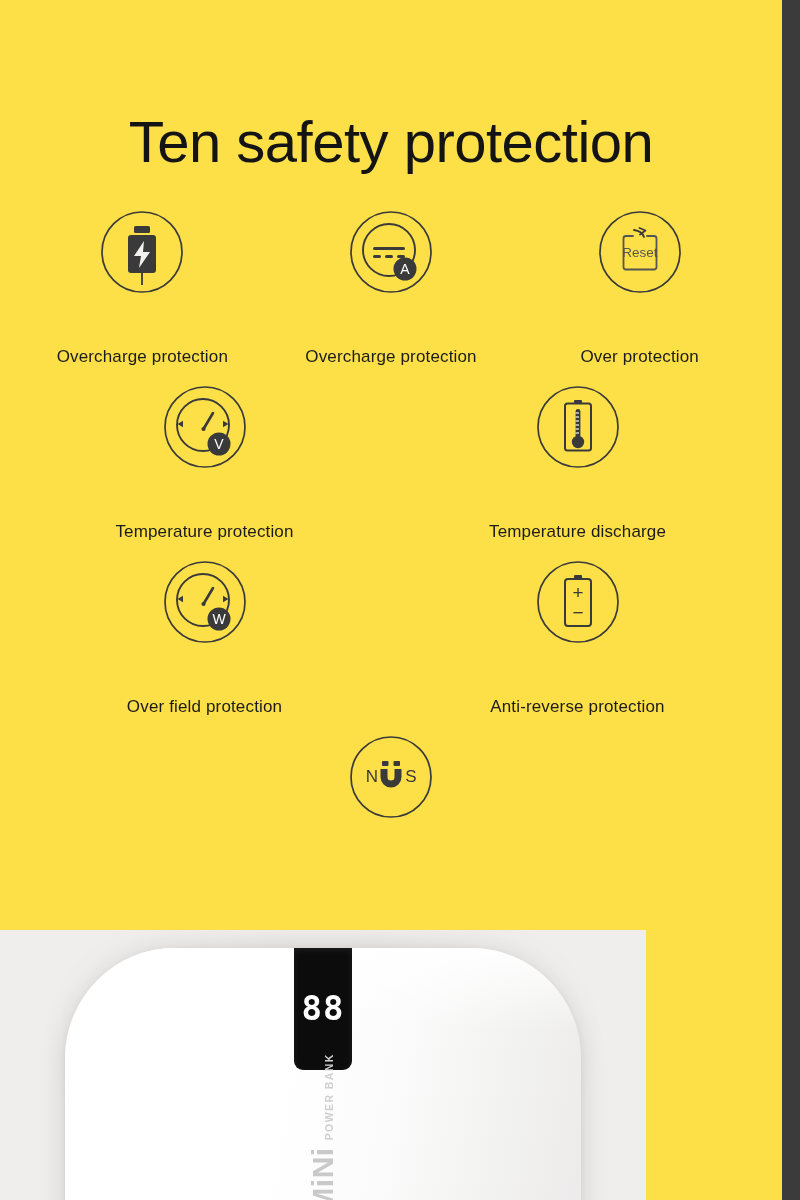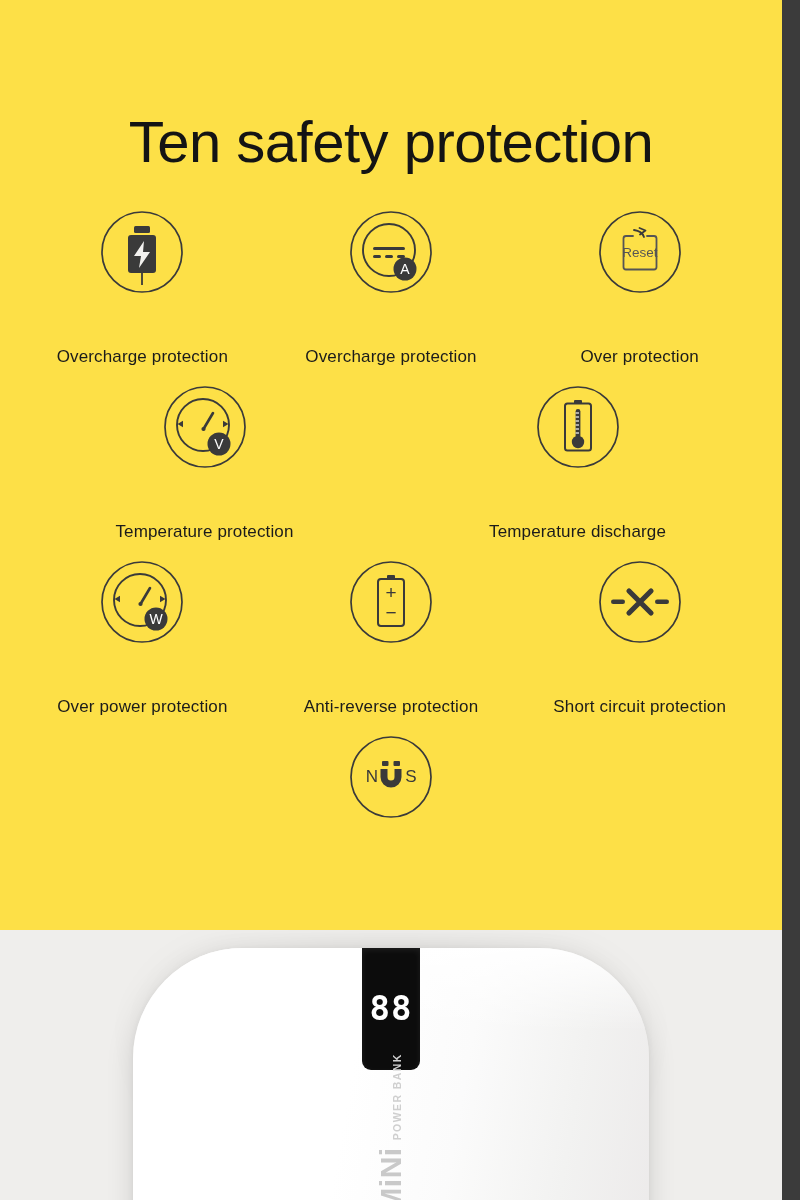--- a/index.html
+++ b/index.html
@@ -38,21 +38,21 @@
   }
   .icon-wrap svg{display:block;}
   .caption{
     font-size:17px;color:#1b1b1b;text-align:center;white-space:nowrap;
     letter-spacing:0.15px;
     margin-top:27px;
   }
 
   
   #product{
-    position:absolute;left:0;top:930px;width:782px;height:270px;overflow:hidden;
+    position:absolute;left:0;top:930px;width:646px;height:270px;overflow:hidden;
     background:#efeeec;
   }
   #pb-glow{
     position:absolute;left:50%;top:10px;transform:translateX(-50%);
     width:560px;height:300px;border-radius:120px 120px 0 0;
     background:radial-gradient(ellipse at 50% 30%, rgba(0,0,0,0.10) 0%, rgba(0,0,0,0.0) 70%);
     filter:blur(12px);
   }
   #pb-body{
     position:absolute;left:50%;top:18px;transform:translateX(-50%);
@@ -207,47 +207,36 @@
             <circle cx="44" cy="44" r="40" fill="none" stroke="#3a3a3a" stroke-width="1.7"></circle>
             <circle cx="42" cy="42" r="26" fill="none" stroke="#3a3a3a" stroke-width="1.9"></circle>
             <path d="M52 30 L42.5 46" stroke="#3a3a3a" stroke-width="2.6" stroke-linecap="round"></path>
             <circle cx="42.5" cy="46" r="2.1" fill="#3a3a3a"></circle>
             <path d="M16.5 41 l5.5 -3.2 v6.4 z" fill="#3a3a3a"></path>
             <path d="M67.5 41 l-5.5 -3.2 v6.4 z" fill="#3a3a3a"></path>
             <circle cx="58" cy="61" r="11.5" fill="#3a3a3a"></circle>
             <text x="58" y="66" text-anchor="middle" font-family="Liberation Sans, sans-serif" font-size="14" fill="#ffffff">W</text>
           </svg>
         </div>
-        <div class="caption">Over power protection</div>
+        <div class="caption">Over field protection</div>
       </div>
 
       <div class="cell">
         <div class="icon-wrap">
           <svg width="88" height="88" viewBox="0 0 88 88">
             <circle cx="44" cy="44" r="40" fill="none" stroke="#3a3a3a" stroke-width="1.7"></circle>
             <rect x="40" y="17" width="8" height="4.5" rx="1" fill="#3a3a3a"></rect>
             <rect x="31" y="21" width="26" height="47" rx="3" fill="none" stroke="#3a3a3a" stroke-width="2"></rect>
             <text x="44" y="41" text-anchor="middle" font-family="Liberation Sans, sans-serif" font-size="19" fill="#3a3a3a">+</text>
             <text x="44" y="61" text-anchor="middle" font-family="Liberation Sans, sans-serif" font-size="19" fill="#3a3a3a">−</text>
           </svg>
         </div>
         <div class="caption">Anti-reverse protection</div>
       </div>
 
-      <div class="cell">
-        <div class="icon-wrap">
-          <svg width="88" height="88" viewBox="0 0 88 88">
-            <circle cx="44" cy="44" r="40" fill="none" stroke="#3a3a3a" stroke-width="1.7"></circle>
-            <rect x="15" y="41.6" width="14" height="4.4" rx="2.2" fill="#3a3a3a"></rect>
-            <rect x="59" y="41.6" width="14" height="4.4" rx="2.2" fill="#3a3a3a"></rect>
-            <path d="M33 33 L55 55 M55 33 L33 55" stroke="#3a3a3a" stroke-width="5.2" stroke-linecap="round"></path>
-          </svg>
-        </div>
-        <div class="caption">Short circuit protection</div>
-      </div>
 
     </div>
 
     <div class="row r4">
       <div class="cell">
         <div class="icon-wrap">
           <svg width="88" height="88" viewBox="0 0 88 88">
             <circle cx="44" cy="44" r="40" fill="none" stroke="#3a3a3a" stroke-width="1.7"></circle>
             <text x="25" y="49" text-anchor="middle" font-family="Liberation Sans, sans-serif" font-size="17" fill="#3a3a3a">N</text>
             <text x="64" y="49" text-anchor="middle" font-family="Liberation Sans, sans-serif" font-size="17" fill="#3a3a3a">S</text>

